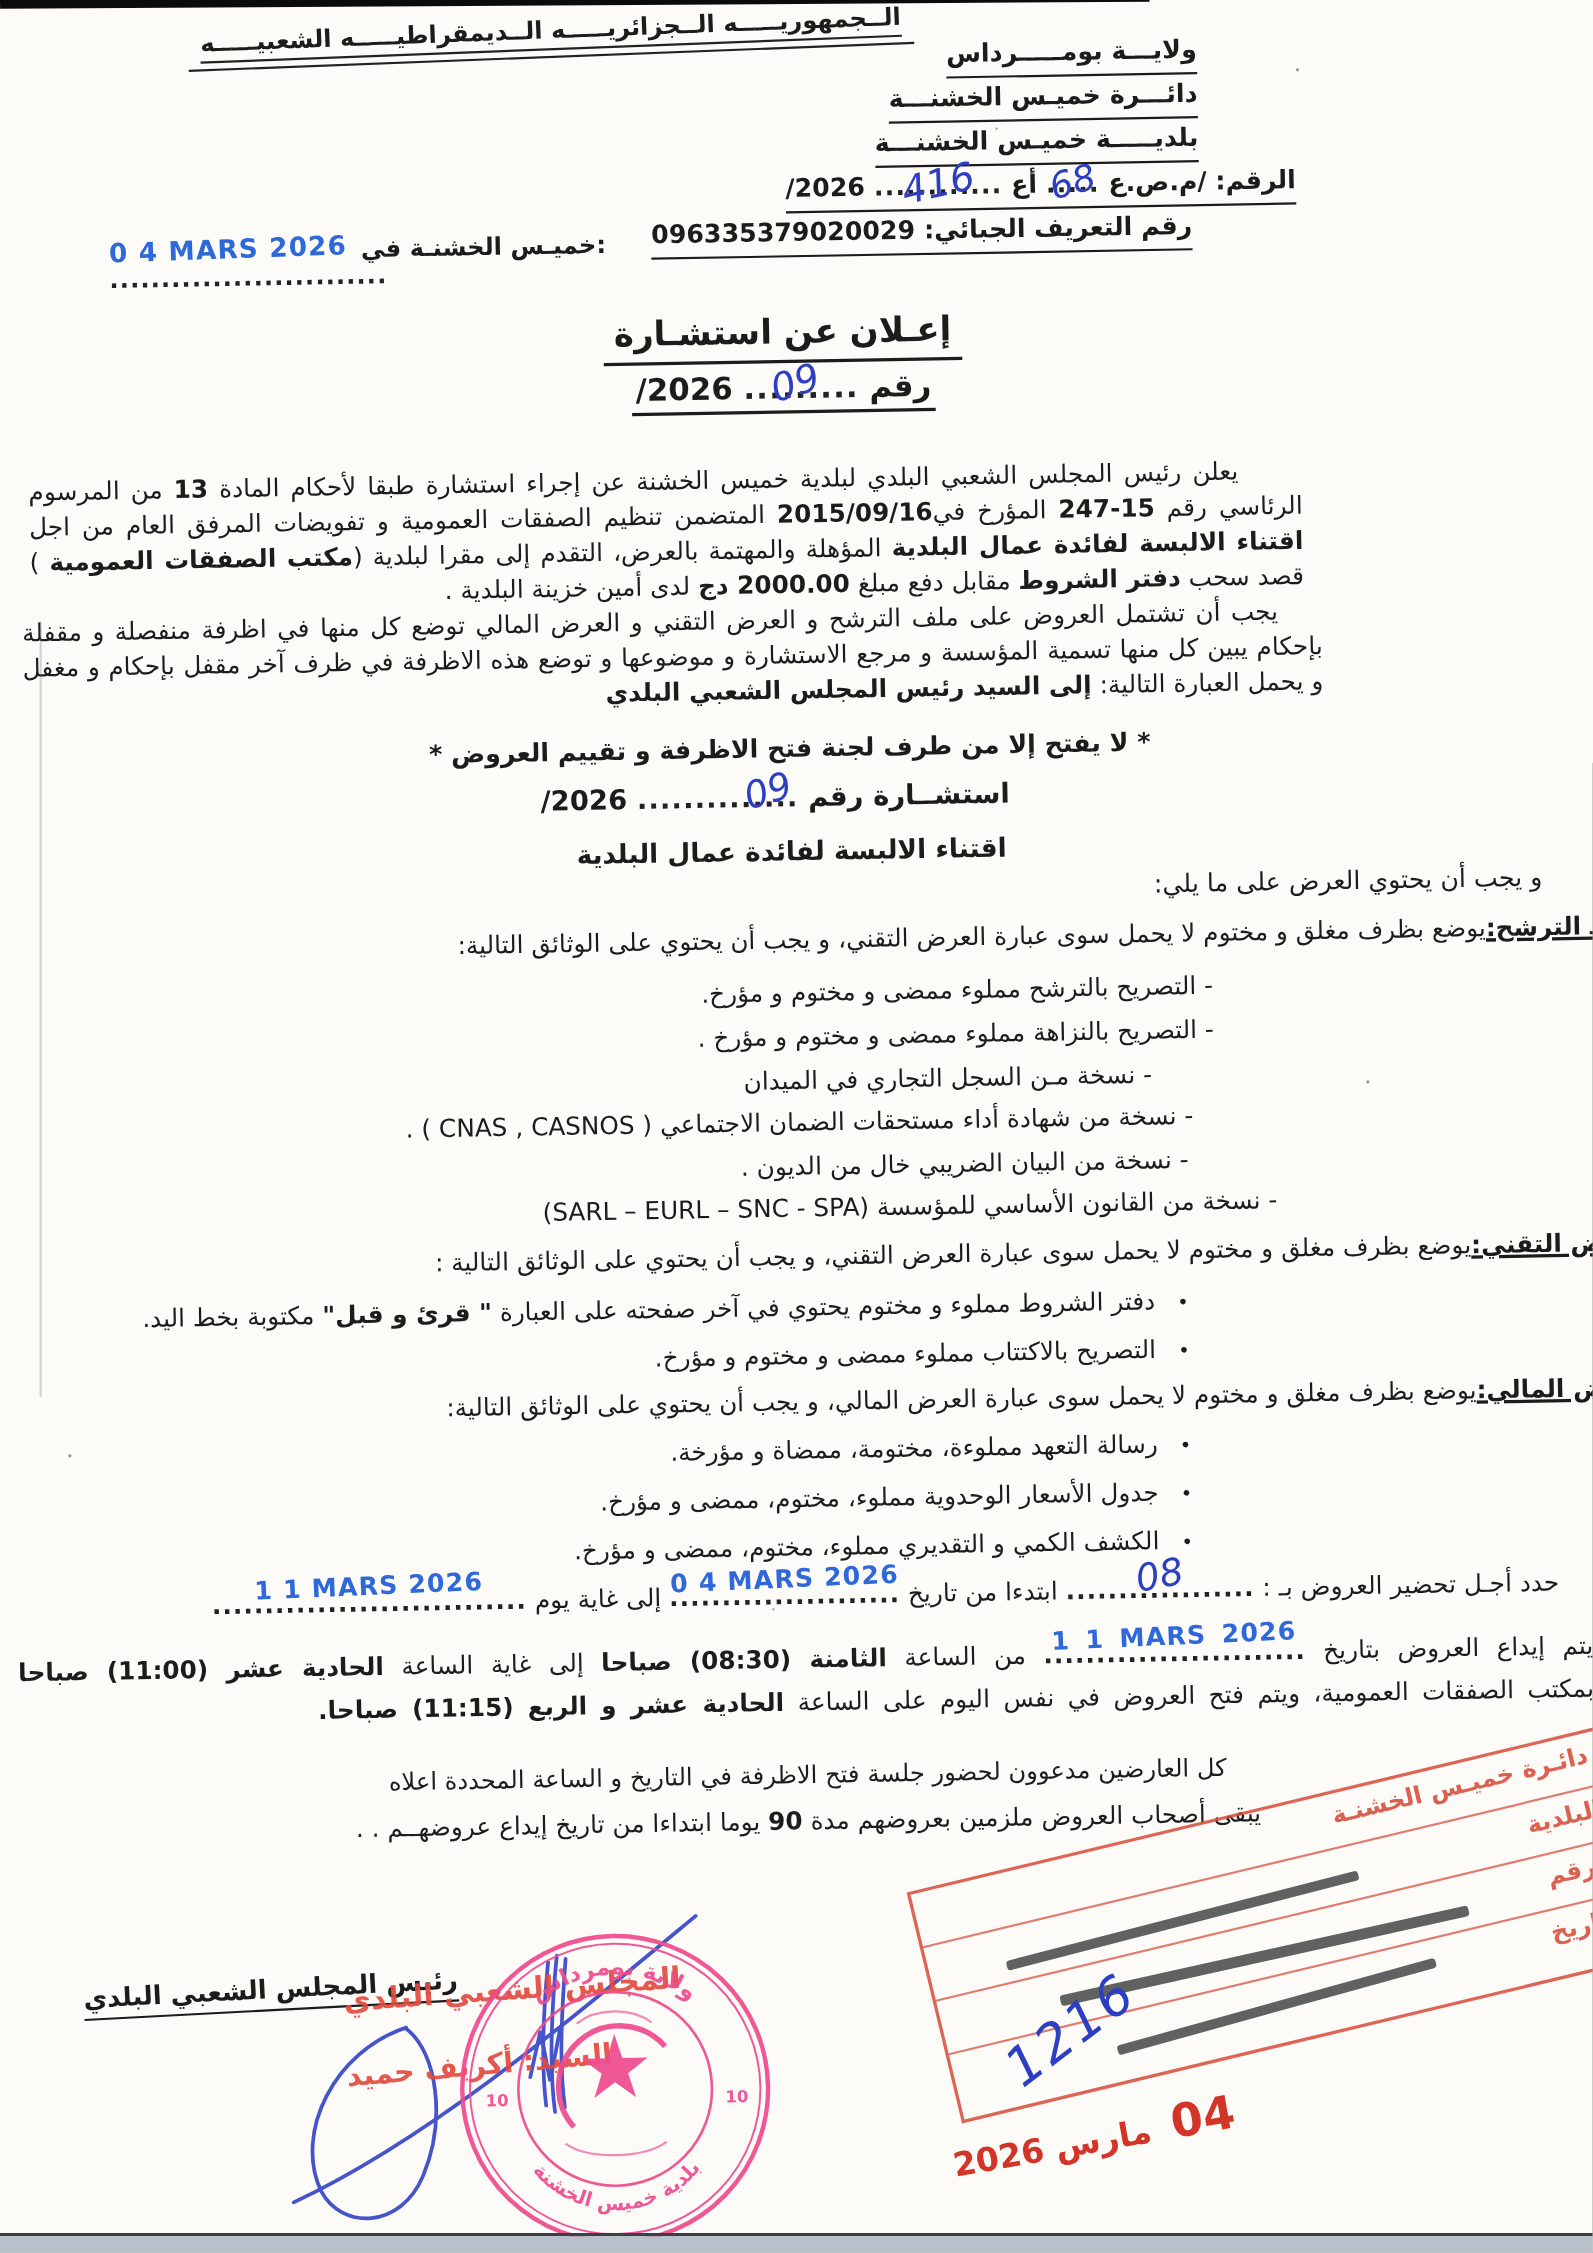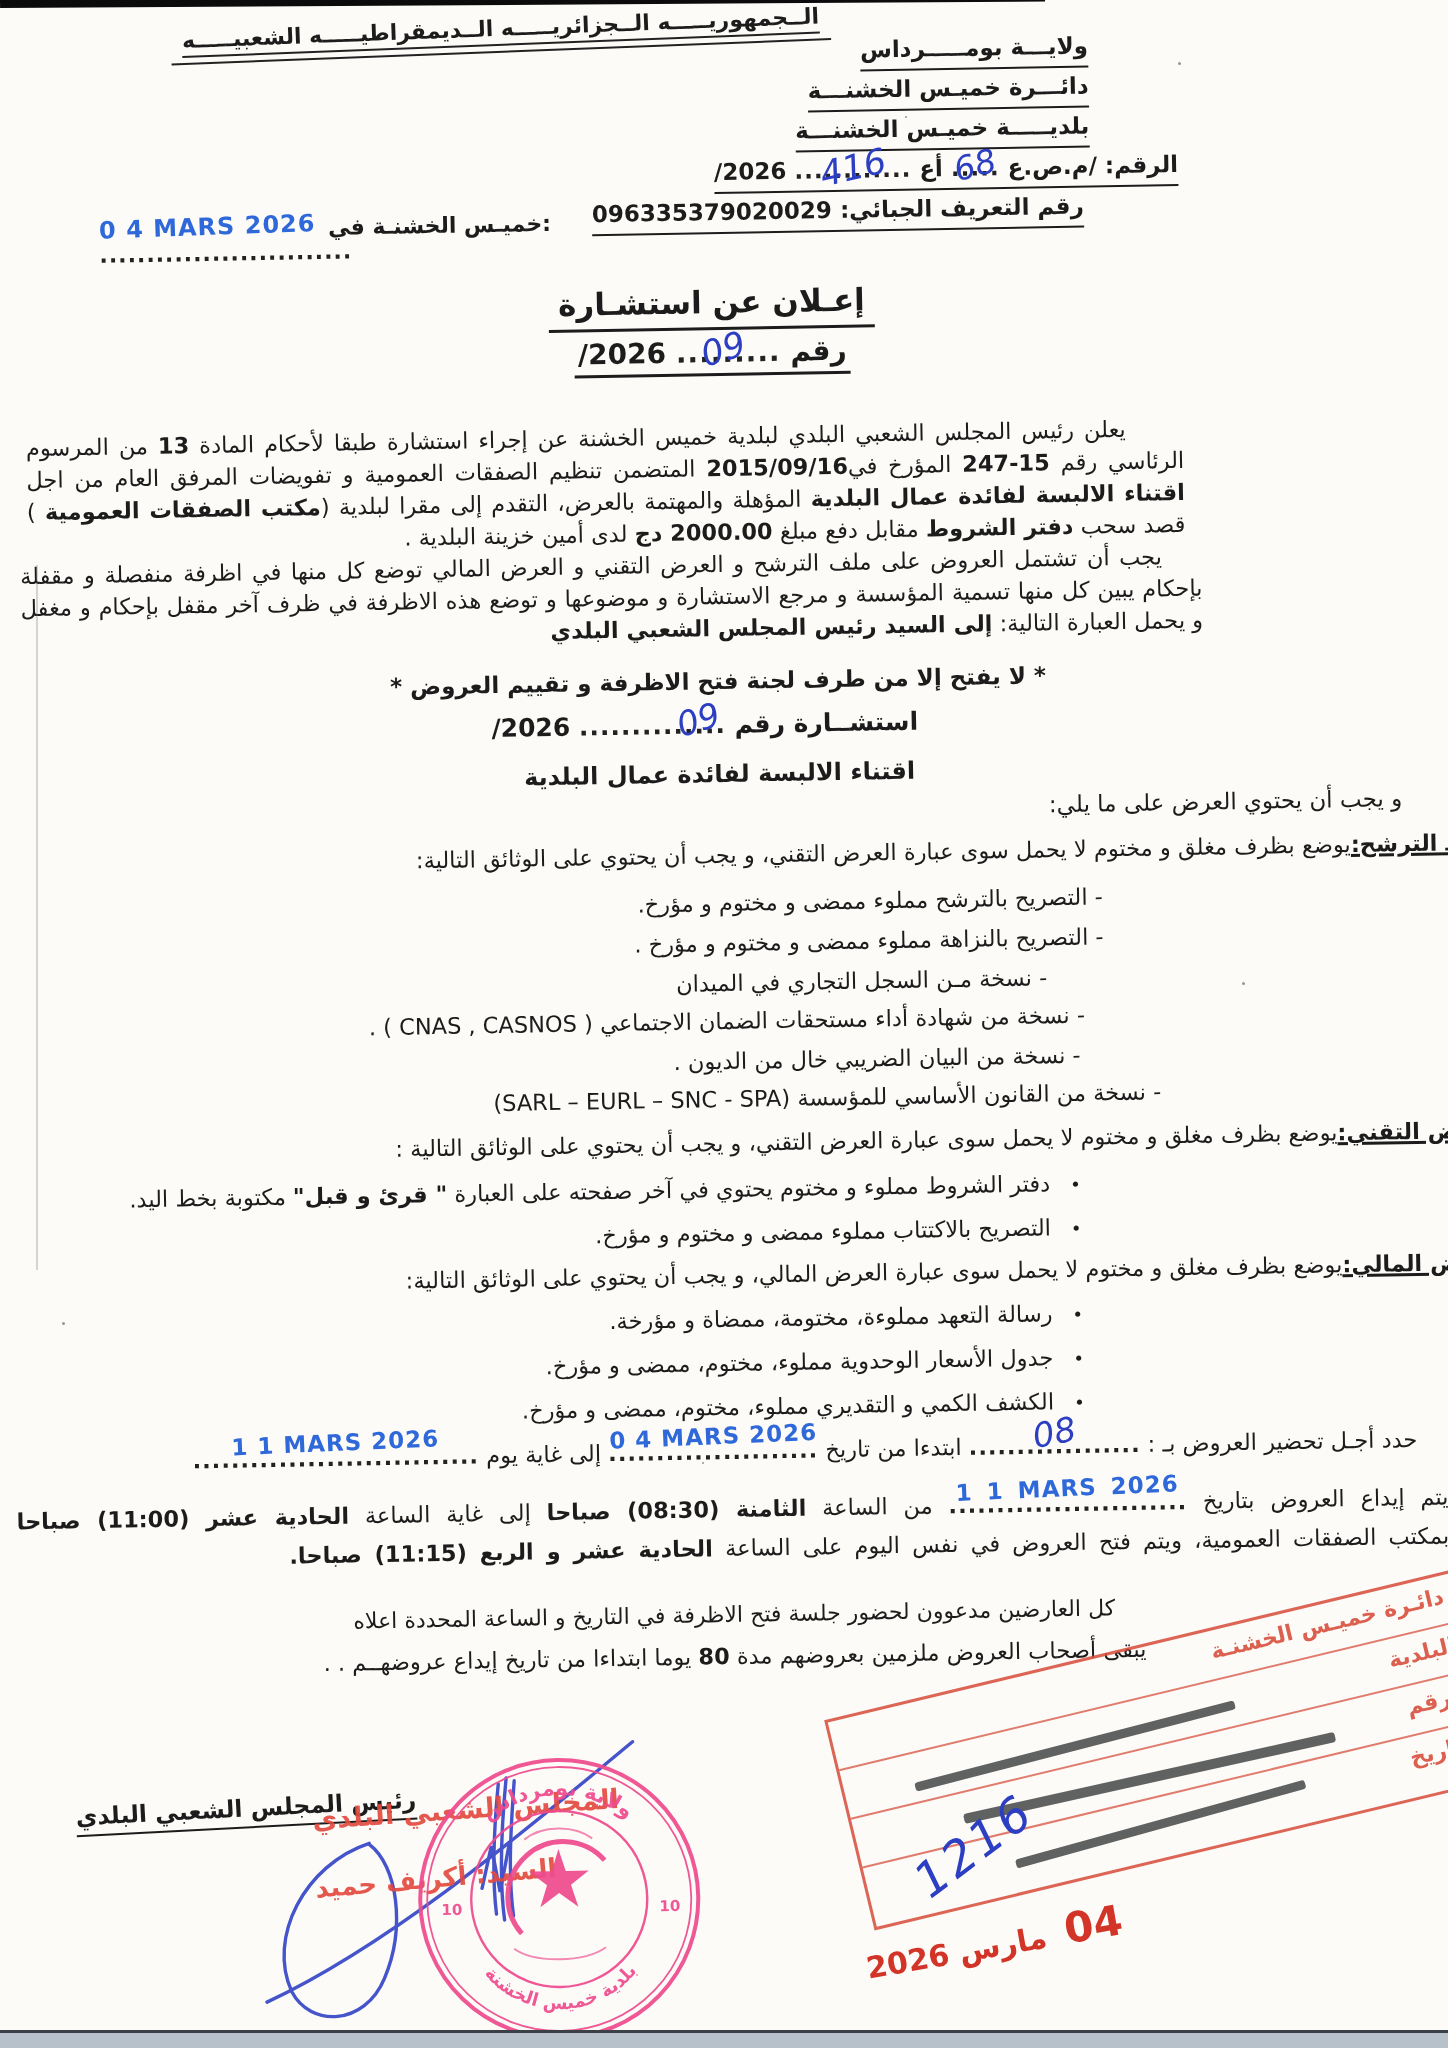--- a/index.html
+++ b/index.html
@@ -209,21 +209,21 @@
       <span>إلى غاية يوم</span>
       <span class="slot"><span class="stampb" dir="ltr">1 1 MARS 2026</span><span class="dots">..............................</span></span>
     </div>
 
     <p class="para deposit">
       <span>يتم إيداع العروض بتاريخ </span><span class="slot"><span class="stampb" dir="ltr">1 1 MARS 2026</span><span class="dots">.........................</span></span><span> من الساعة </span><b>الثامنة (08:30) صباحا</b><span> إلى غاية الساعة </span><b>الحادية عشر (11:00) صباحا</b><span> بمكتب الصفقات العمومية، ويتم فتح العروض في نفس اليوم على الساعة </span><b>الحادية عشر و الربع (11:15) صباحا.</b>
     </p>
 
     <div class="attendance">كل العارضين مدعوون لحضور جلسة فتح الاظرفة في التاريخ و الساعة المحددة اعلاه</div>
     <div class="validity">
-      <span>يبقى أصحاب العروض ملزمين بعروضهم مدة </span><b>80</b><span> يوما ابتداءا من تاريخ إيداع عروضهــم . .</span>
+      <span>يبقى أصحاب العروض ملزمين بعروضهم مدة </span><b>90</b><span> يوما ابتداءا من تاريخ إيداع عروضهــم . .</span>
     </div>
 
     <div class="sig-title"><span>رئيس المجلس الشعبي البلدي</span></div>
 
     <svg class="sig-svg" width="430" height="300" viewBox="0 0 430 300">
       <g fill="none" stroke="#3646c8" stroke-width="3.4" stroke-linecap="round" opacity="0.92">
         <path d="M 150,105 C 85,125 46,198 70,252 C 88,288 142,288 163,240 C 185,190 178,128 150,106"></path>
         <path d="M 45,262 C 170,206 300,100 415,8"></path>
         <path d="M 280,48 C 275,92 272,140 276,178"></path>
         <path d="M 288,42 C 282,95 279,142 284,184"></path>

